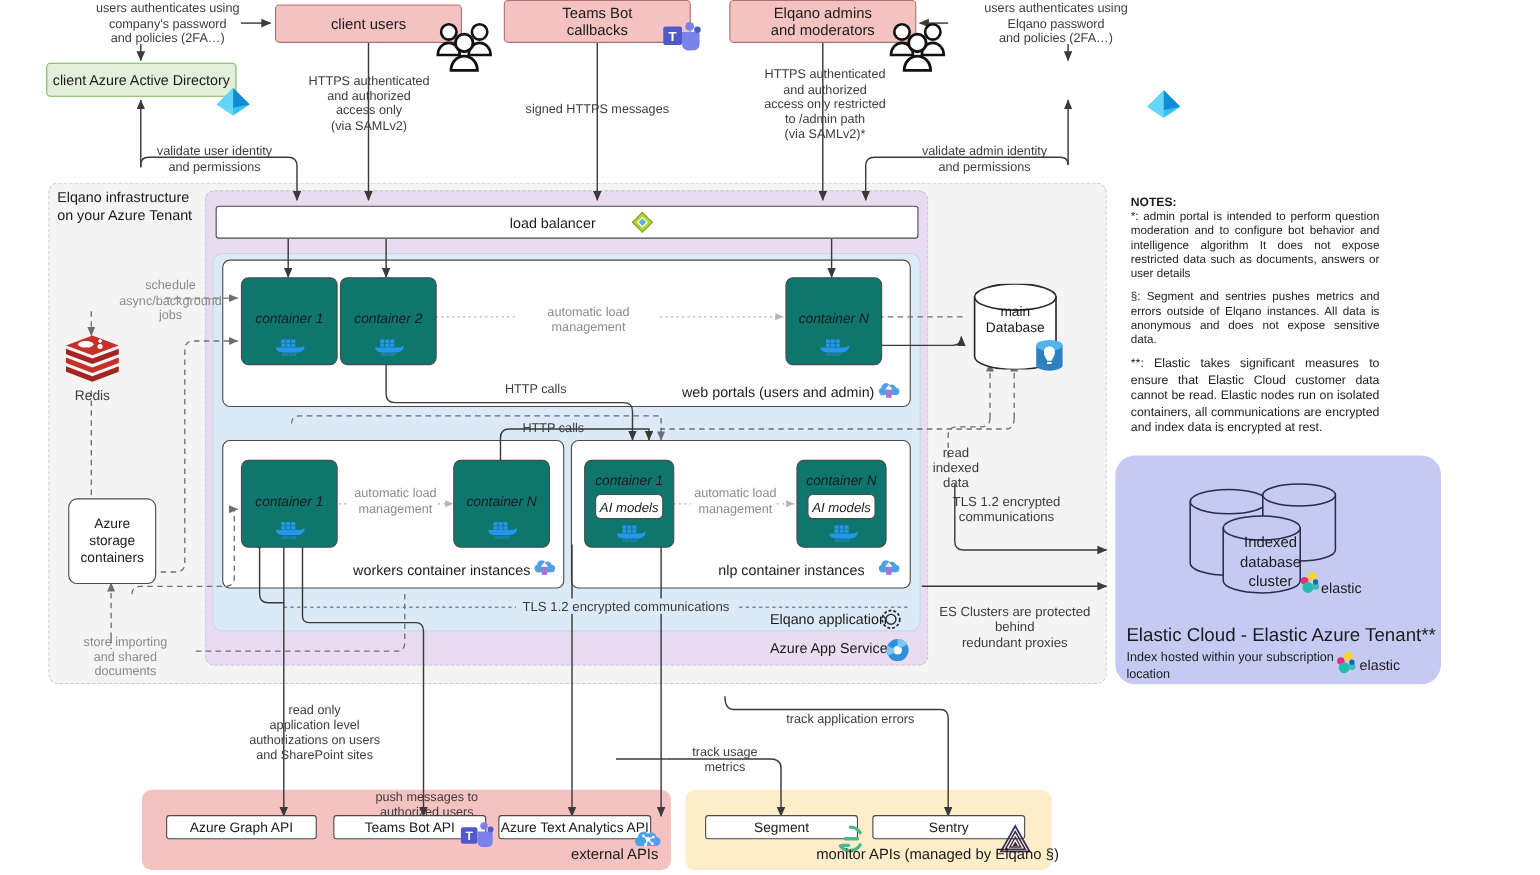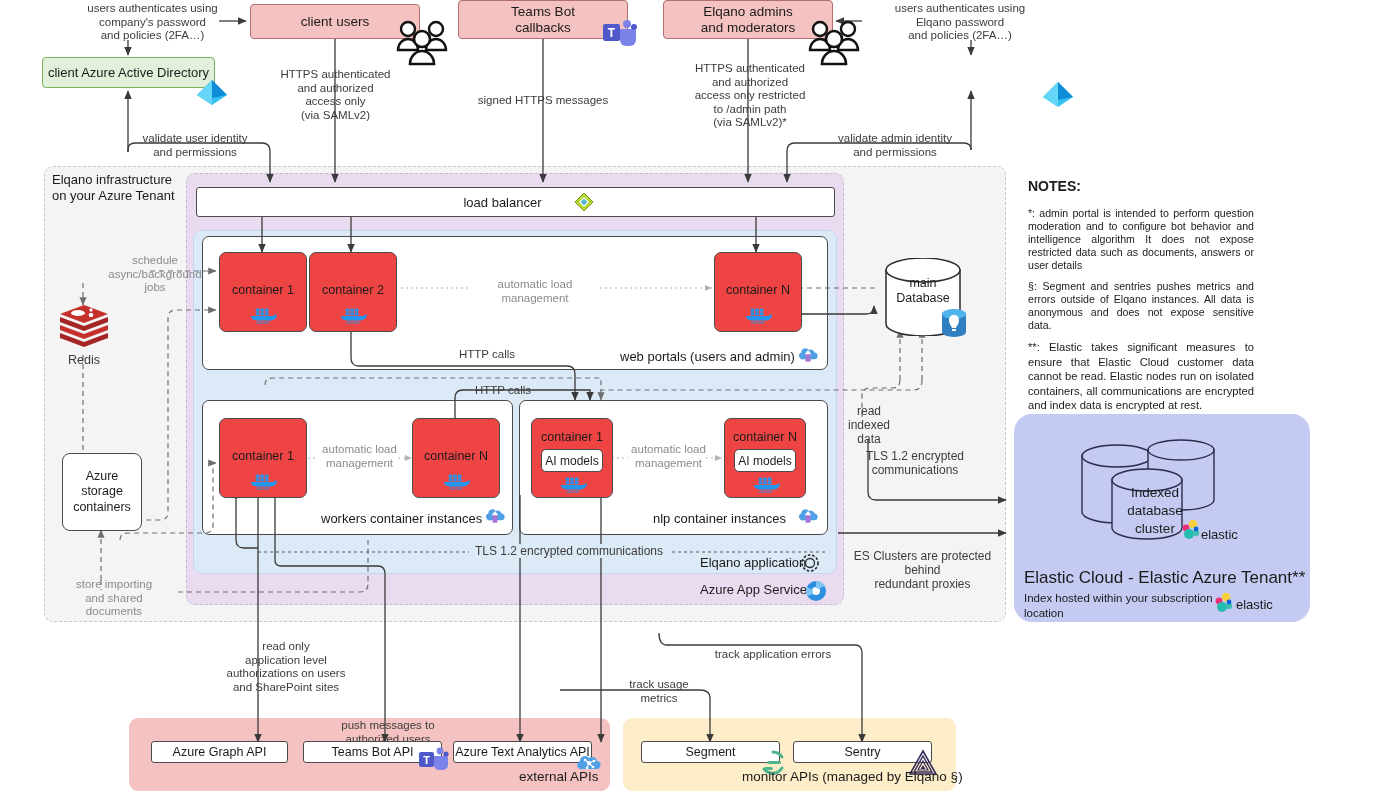--- a/index.html
+++ b/index.html
@@ -22,22 +22,23 @@
     background:#e2efda;border:1.3px solid #7cb35b;border-radius:4px;
     display:flex;align-items:center;justify-content:center;text-align:center;
     font-size:13px;line-height:1.2;color:#1b1b1b;
   }
   .whitebox{
     background:#ffffff;border:1.4px solid #4a4a4a;border-radius:3px;
     display:flex;align-items:center;justify-content:center;text-align:center;
     font-size:13px;color:#1b1b1b;
   }
   .container-card{
-    background:#ef4444;border:1.3px solid #4a4a4a;border-radius:7px;
+    background:#0f766e;border:1.3px solid #4a4a4a;border-radius:7px;
     position:absolute;
+    font-style:italic;
   }
   .container-card .ctitle{
     position:absolute;left:0;right:0;text-align:center;font-size:12.5px;color:#1b1b1b;
   }
   .note-label{
     position:absolute;font-size:11.5px;color:#3c3c3c;text-align:center;line-height:1.18;
   }
   .grey-label{
     position:absolute;font-size:11.5px;color:#8b8b8b;text-align:center;line-height:1.18;
   }
@@ -75,21 +76,21 @@
   #external-region{
     left:129px;top:718px;width:481px;height:73px;
     background:#f4c2c0;border-radius:9px;
   }
   #monitor-region{
     left:623px;top:718px;width:333px;height:73px;
     background:#fdeec9;border-radius:9px;
   }
   #notes-region{left:1028px;top:178px;width:226px;height:230px;}
 
-  .notes-title{font-weight:bold;font-size:14px;margin-bottom:13px;}
+  .notes-title{font-weight:bold;font-size:11px;margin-bottom:1px;}
   .notes-p{font-size:10.6px;line-height:1.23;text-align:justify;margin-bottom:8px;color:#1b1b1b;}
 
   svg.wires{position:absolute;left:0;top:0;width:1400px;height:795px;pointer-events:none;}
   .solid{fill:none;stroke:#3a3a3a;stroke-width:1.3;}
   .dashed{fill:none;stroke:#6e6e6e;stroke-width:1.2;stroke-dasharray:5 4;}
   .dotted{fill:none;stroke:#b3b3b3;stroke-width:1.2;stroke-dasharray:2 3;}
 
   
   .icon{position:absolute;}
   .docker-ic{position:absolute;width:34px;height:20px;}

